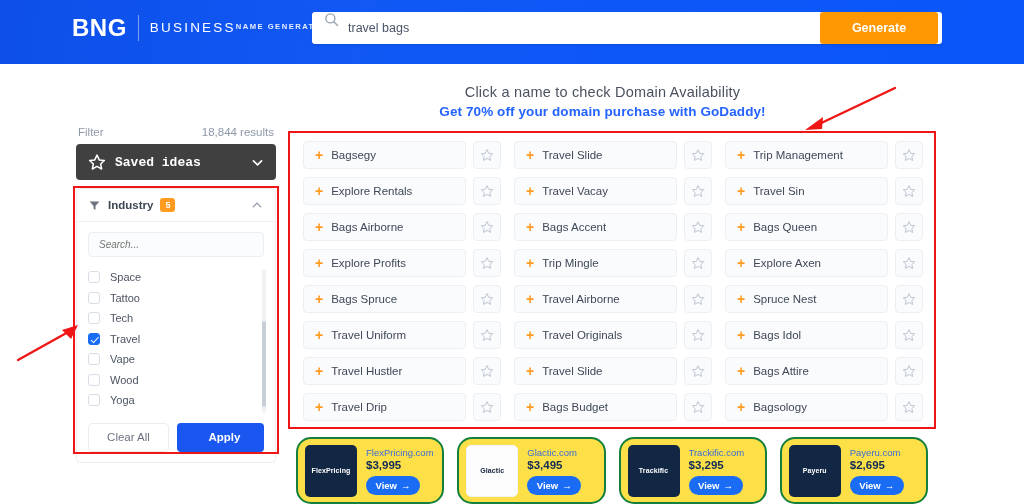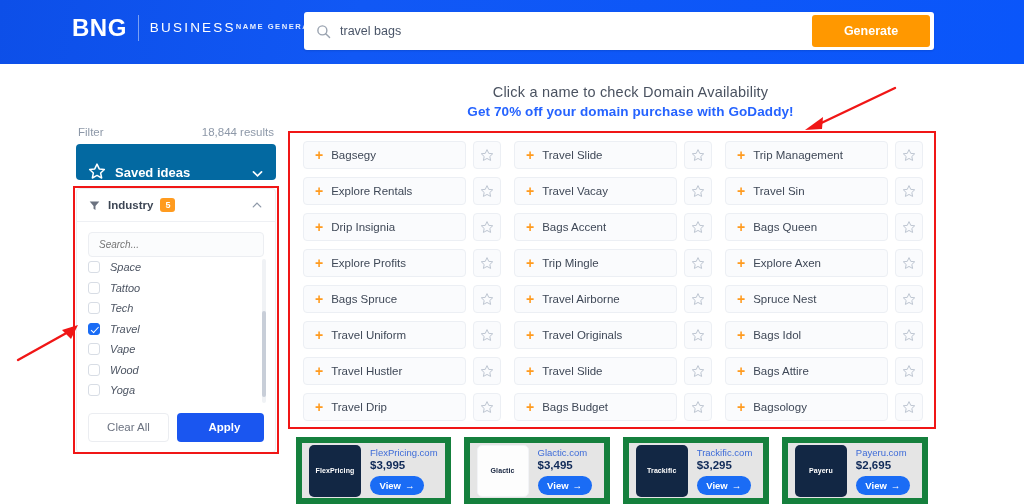--- a/index.html
+++ b/index.html
@@ -21,49 +21,49 @@
   .brand-mark {
     font-size: 24px; font-weight: bold; color: #fff; letter-spacing: 0.5px;
     line-height: 1; font-family: "Liberation Sans", sans-serif;
   }
   .brand-divider { width: 1px; height: 26px; background: rgba(255,255,255,.45); margin: 0 11px; }
   .brand-text { display: flex; justify-content: center; }
   .brand-title { color: #fff; font-size: 13.5px; letter-spacing: 2.2px; line-height: 1.15; }
   .brand-sub { color: rgba(255,255,255,.9); font-size: 7.6px; font-weight: bold; letter-spacing: 1.5px; margin-top: 2px; }
 
   .searchbar {
-    position: absolute; left: 304px; top: 12px; width: 630px; height: 38px;
-    background: #fff; border-radius: 3px; display: flex; align-items: center;
+    position: absolute; left: 312px; top: 12px; width: 630px; height: 32px;
+    background: #fff; border-radius: 3px; display: flex; 
     box-shadow: 0 1px 2px rgba(0,0,0,.12);
   }
   .search-icon { margin-left: 12px; width: 15px; height: 15px; display:block; }
   .search-input {
     flex: 1; border: none; outline: none; font-size: 12.5px; color: #4a5568;
     margin-left: 9px; font-family: "Liberation Sans", sans-serif; background: transparent;
   }
   .generate-btn {
     width: 118px; height: 32px; margin-right: 4px; background: #ff9800;
     border: none; border-radius: 3px; color: #fff; font-size: 12.5px;
     font-weight: bold; cursor: pointer; font-family: "Liberation Sans", sans-serif;
   }
 
   
-  .cta { position: absolute; left: 308px; top: 84px; width: 645px; text-align: center; }
+  .cta { position: absolute; left: 280px; top: 84px; width: 645px; text-align: center; }
   .cta-line1 { font-size: 14.5px; color: #4a5260; letter-spacing: .2px; }
   .cta-line2 { font-size: 13.5px; color: #2563ff; font-weight: bold; margin-top: 4px; letter-spacing: .1px; }
 
   
   .sidebar { position: absolute; left: 76px; top: 126px; width: 200px; }
   .filter-row { display: flex; justify-content: space-between; align-items: baseline; padding: 0 2px 6px 2px; }
   .filter-label { font-size: 11.5px; color: #8d98a8; }
   .results-count { font-size: 11.5px; color: #8d98a8; }
 
   .saved-ideas {
-    height: 36px; background: #0369a1; border-radius: 4px; color: #fff;
-    display: flex; align-items: flex-end; padding: 0 12px; cursor: pointer;
+    height: 36px; background: #404040; border-radius: 4px; color: #fff;
+    display: flex; align-items: center; padding: 0 12px; cursor: pointer; font-family: Liberation Mono, monospace;
   }
   .saved-ideas .star-ic { width: 18px; height: 18px; }
   .saved-ideas .label { font-size: 13px; font-weight: bold; margin-left: 9px; flex: 1; }
   .chev { width: 13px; height: 13px; }
 
   .industry-panel {
     margin-top: 8px; background: #fff; border: 1px solid #eceef2; border-radius: 4px;
   }
   .industry-head {
     height: 33px; display: flex; align-items: center; padding: 0 12px;
@@ -76,21 +76,21 @@
     border-radius: 3px; padding: 2px 5px; margin-left: 7px;
   }
   .industry-head .chev-up { margin-left: auto; width: 12px; height: 12px; }
 
   .industry-body { padding: 10px 11px 10px 11px; }
   .ind-search {
     width: 100%; height: 25px; border: 1px solid #eceef2; border-radius: 4px;
     background: #fbfcfd; font-size: 10px; color: #9aa3b0; padding: 0 10px;
     font-style: italic; outline: none; font-family: "Liberation Sans", sans-serif;
   }
-  .ind-list { position: relative; font-style: italic; }
+  .ind-list { margin-top: 10px; position: relative; }
   .ind-item { display: flex; align-items: center; height: 20.5px; }
   .cb {
     width: 12px; height: 12px; border: 1px solid #d8dde5; border-radius: 3px;
     background: #fff; flex: none; position: relative;
   }
   .cb.checked { background: #1a6cf5; border-color: #1a6cf5; }
   .cb.checked::after {
     content: ""; position: absolute; left: 3.6px; top: 1.3px; width: 3px; height: 6.5px;
     border: solid #fff; border-width: 0 1.6px 1.6px 0; transform: rotate(42deg);
   }
@@ -128,21 +128,21 @@
   .fav-btn {
     width: 28px; height: 28px; background: #fafbfd; border: 1px solid #eceff4;
     border-radius: 4px; display: flex; align-items: center; justify-content: center;
     cursor: pointer; flex: none;
   }
   .fav-btn svg { width: 14px; height: 14px; }
 
   
   .dom-strip { position: absolute; left: 296px; top: 437px; width: 632px; display: flex; gap: 13px; }
   .dom-card {
-    flex: 1; background: #e5e5e5; border: 6px solid #15803d; border-radius: 0;
+    flex: 1; background: #fde047; border: 2px solid #15803d; border-radius: 15px;
     display: flex; align-items: center; padding: 7px; height: 67px;
   }
   .dom-thumb {
     width: 52px; height: 52px; border-radius: 5px; flex: none;
     display: flex; align-items: center; justify-content: center;
   }
   .dom-thumb.dark { background: #122744; }
   .dom-thumb.light { background: #fdfdfd; border: 1px solid #f2f3f6; }
   .thumb-lbl { font-size: 7px; font-weight: bold; letter-spacing: .1px; }
   .dom-info { margin-left: 9px; flex: 1; min-width: 0; }
@@ -329,21 +329,21 @@
             <svg viewBox="0 0 24 24" fill="none" stroke="#bcc4d0" stroke-width="1.7" stroke-linejoin="round">
               <polygon points="12,2.8 15,9.2 21.8,9.9 16.8,14.6 18.2,21.3 12,17.9 5.8,21.3 7.2,14.6 2.2,9.9 9,9.2"></polygon>
             </svg>
           </div>
         </div>
       </div>
       <div class="grid-row">
         <div class="grid-col">
           <div class="name-card">
             <span class="plus-ic">+</span>
-            <span class="nm">Drip Insignia</span>
+            <span class="nm">Bags Airborne</span>
           </div>
           <div class="fav-btn">
             <svg viewBox="0 0 24 24" fill="none" stroke="#bcc4d0" stroke-width="1.7" stroke-linejoin="round">
               <polygon points="12,2.8 15,9.2 21.8,9.9 16.8,14.6 18.2,21.3 12,17.9 5.8,21.3 7.2,14.6 2.2,9.9 9,9.2"></polygon>
             </svg>
           </div>
         </div>
         <div class="grid-col">
           <div class="name-card">
             <span class="plus-ic">+</span>

